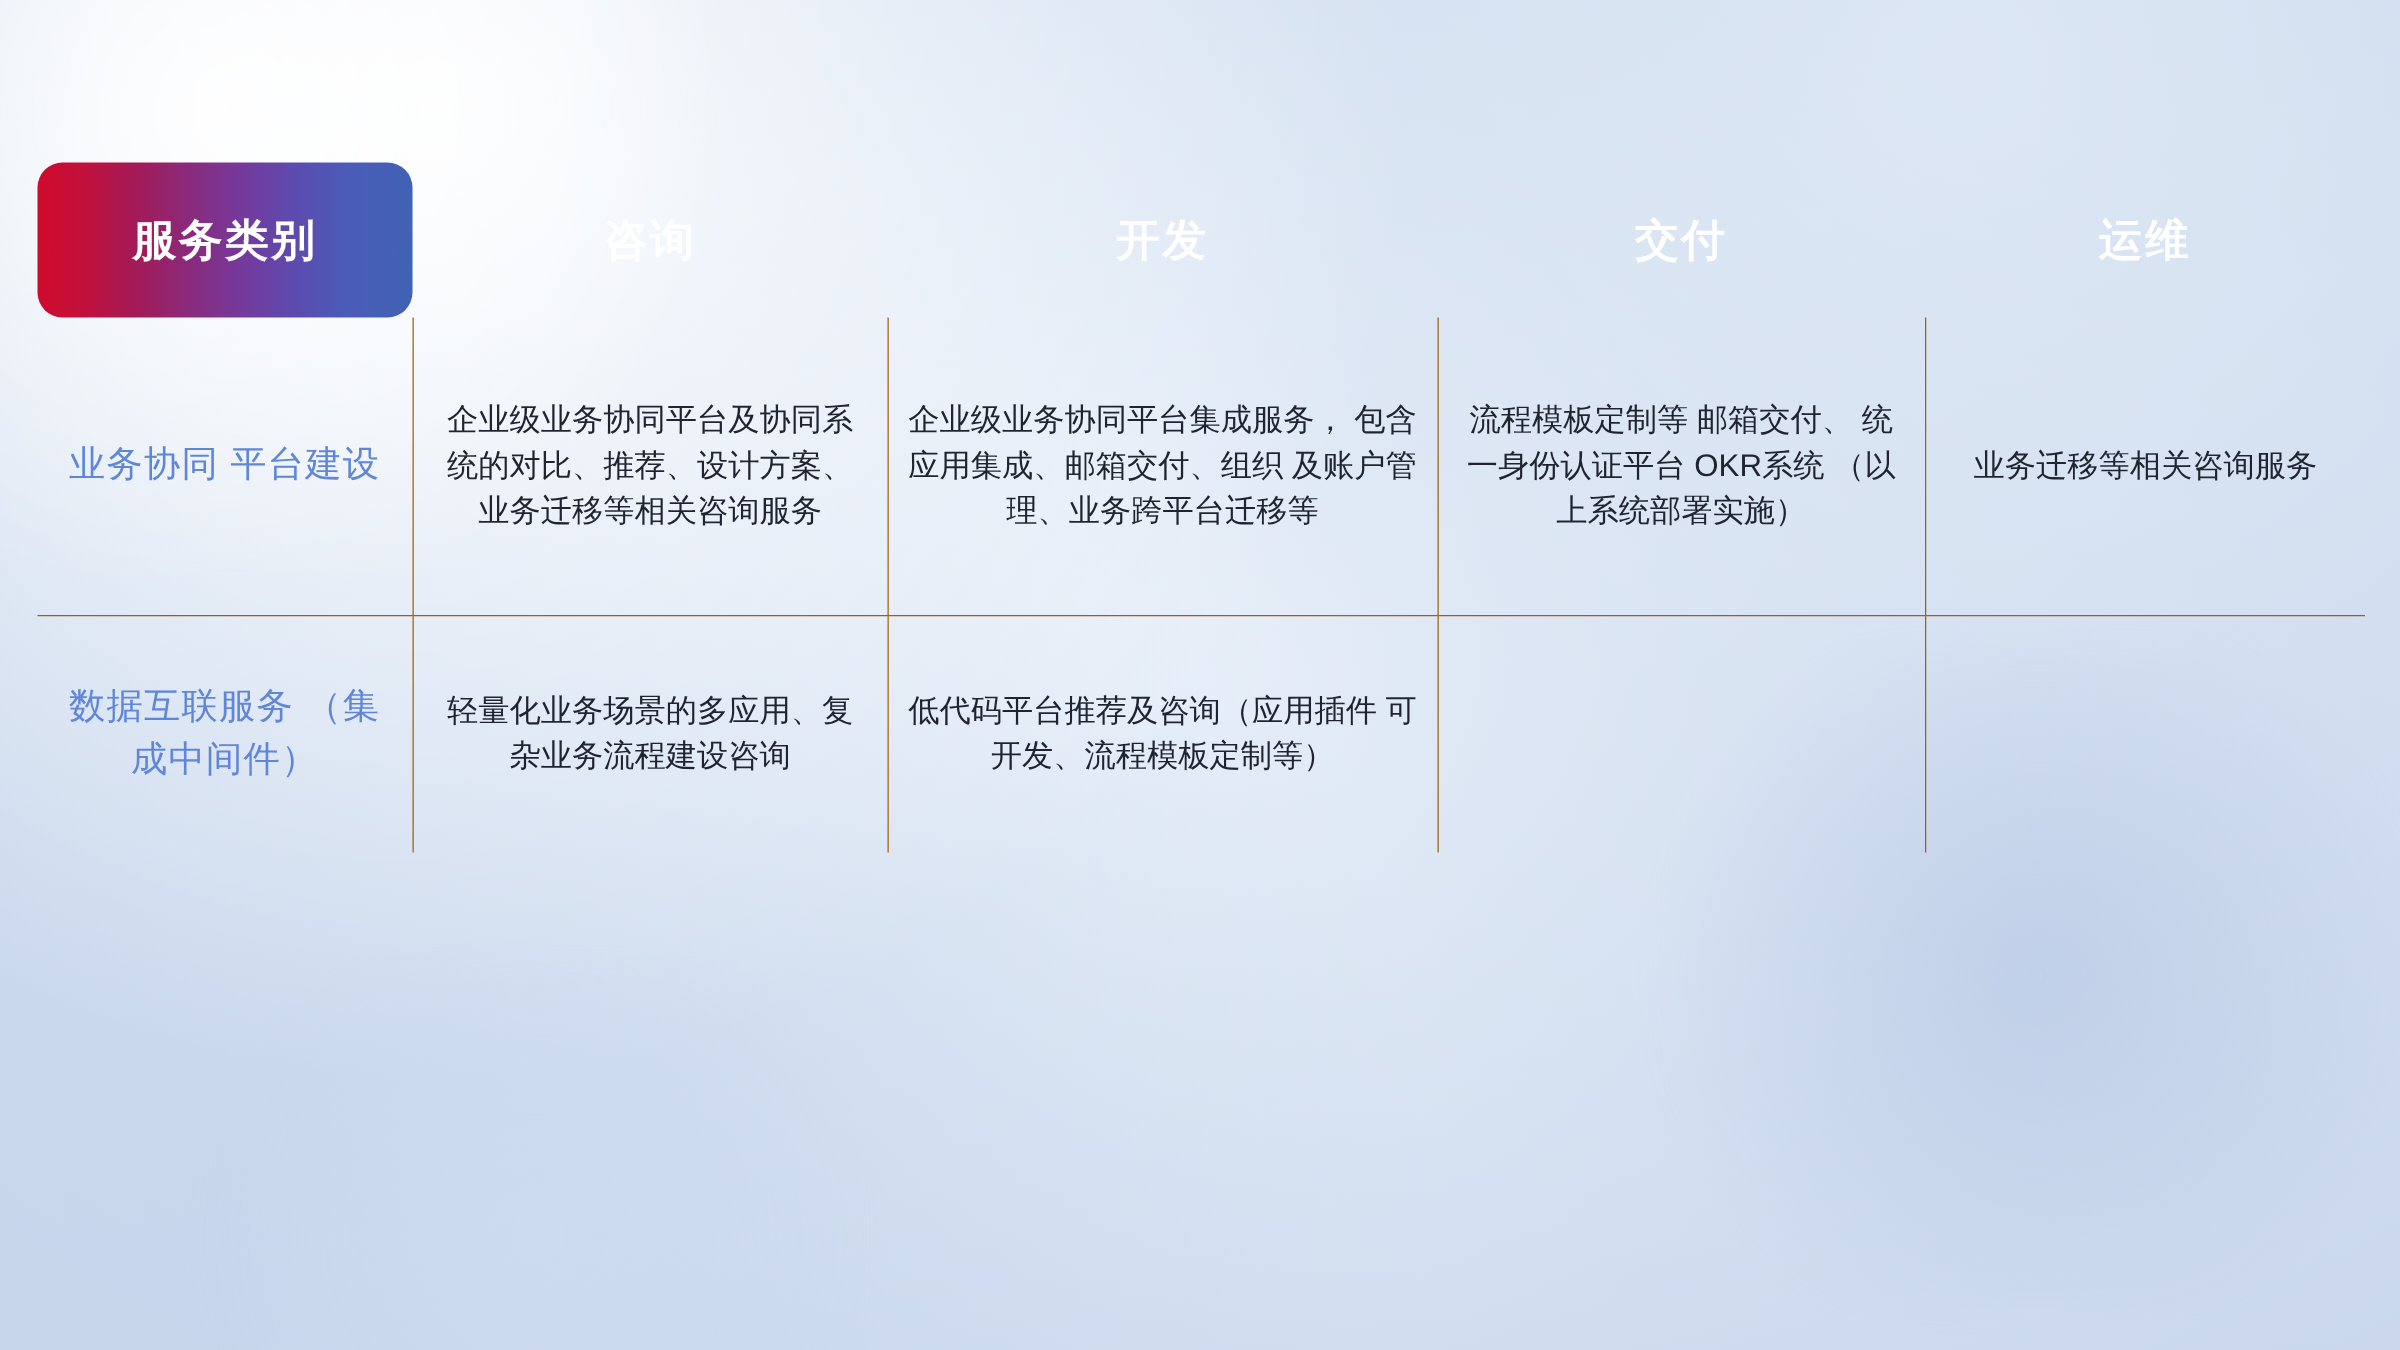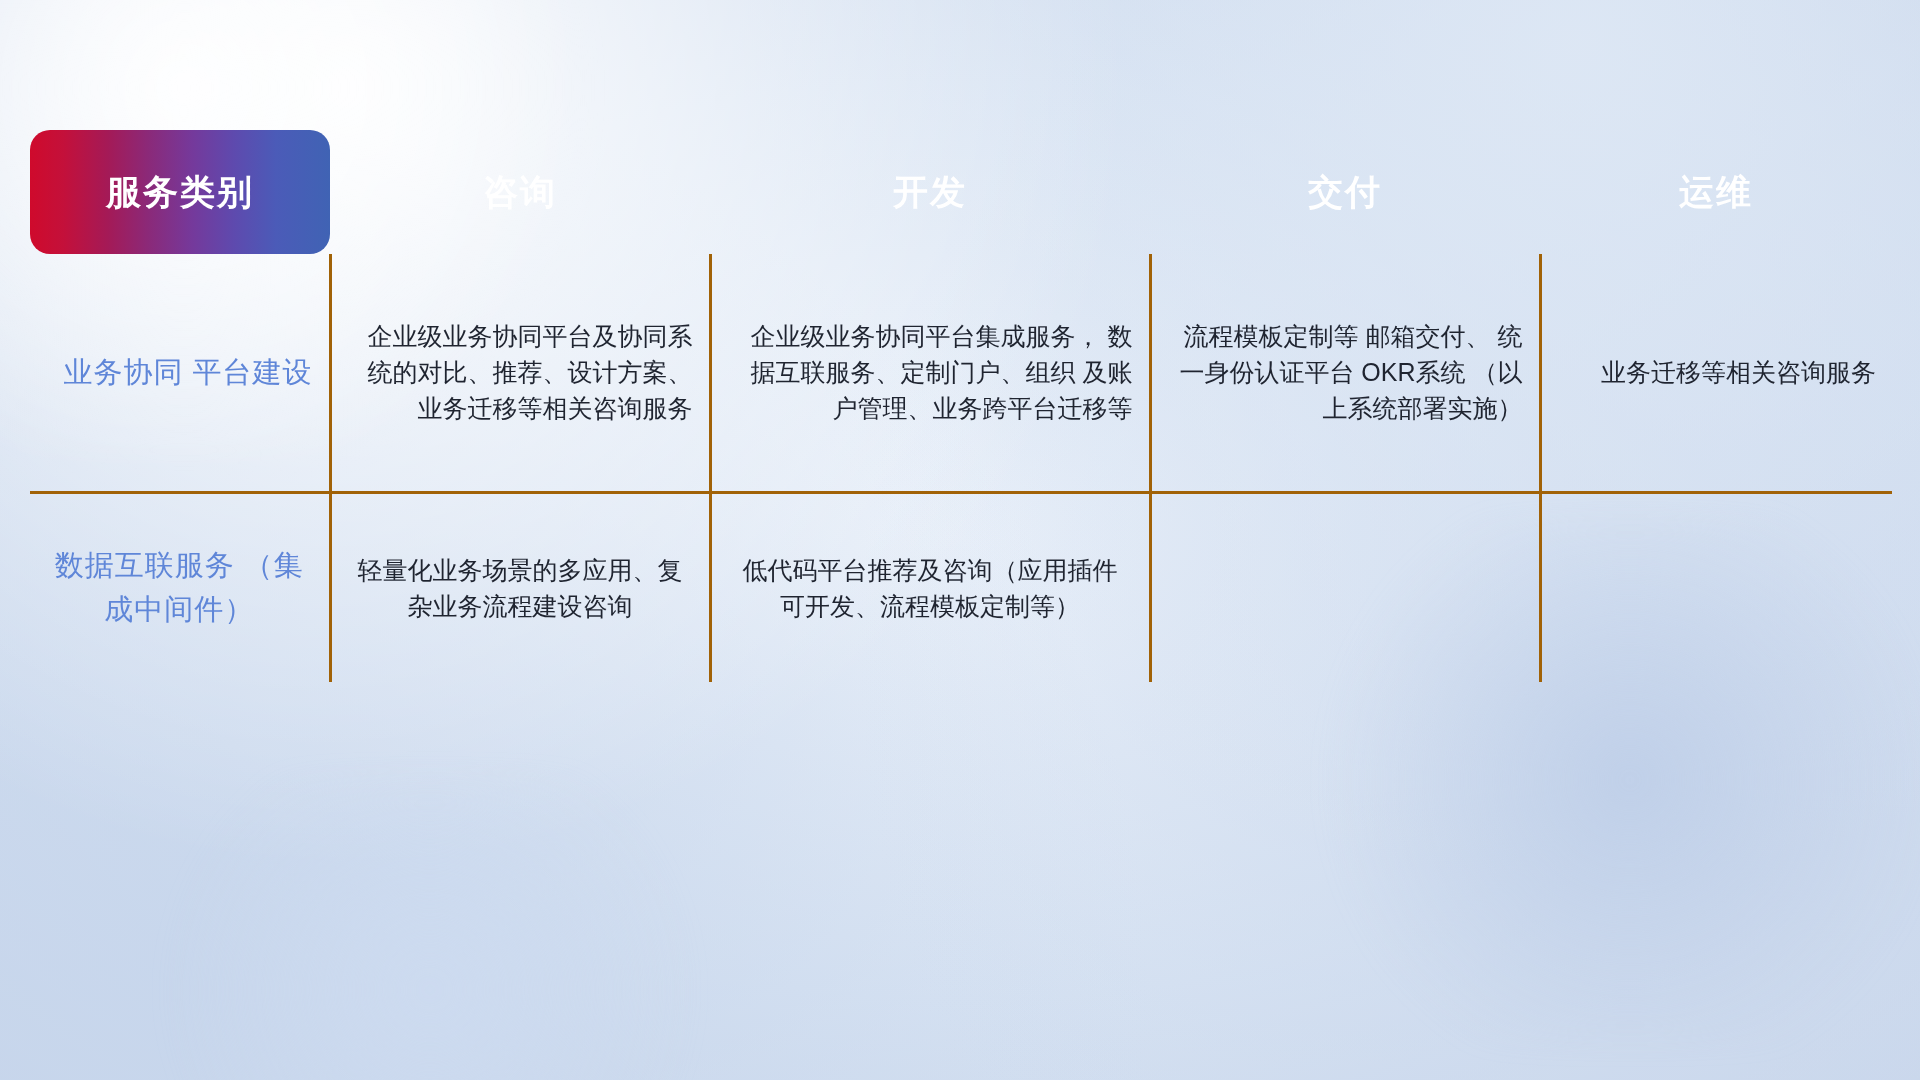--- a/index.html
+++ b/index.html
@@ -88,38 +88,37 @@
     background: linear-gradient(90deg, #cf0a2c 0%, #c4103a 11%, #a41a57 26%, #8a2a7a 40%, #75399b 54%, #5e4aae 68%, #4b5bb8 82%, #4063b4 100%);
     z-index: 0;
   }
   thead th span {
     position: relative;
     z-index: 2;
   }
 
   
   tbody td {
-    border: 3px solid #a16207;
+    border: 1px solid #a16207;
     vertical-align: middle;
     text-align: center;
     color: #1f2430;
     font-size: 25px;
     line-height: 1.45;
     padding: 14px 16px;
     background: transparent;
   }
   tbody tr td:first-child {
     border-left: none;
   }
   tbody tr td:last-child {
     border-right: none;
   }
   tbody tr:first-child td {
     border-top: none;
-    text-align: right;
   }
   tbody tr:last-child td {
     border-bottom: none;
   }
   td.cat {
     color: #5f86d8;
     font-weight: normal;
     font-size: 29px;
     line-height: 1.5;
     letter-spacing: 1px;
@@ -167,21 +166,21 @@
       </tr>
     </thead>
     <tbody>
       <tr class="row1">
         <td class="cat cell-lines">业务协同
 平台建设</td>
         <td class="cell-lines">企业级业务协同平台及协同系
 统的对比、推荐、设计方案、
 业务迁移等相关咨询服务</td>
         <td class="cell-lines">企业级业务协同平台集成服务，
-数据互联服务、定制门户、组织
+包含应用集成、邮箱交付、组织
 及账户管理、业务跨平台迁移等</td>
         <td class="cell-lines">流程模板定制等
 邮箱交付、
 统一身份认证平台
 OKR系统
 （以上系统部署实施）</td>
         <td class="cell-lines">业务迁移等相关咨询服务</td>
       </tr>
       <tr class="row2">
         <td class="cat cell-lines">数据互联服务

